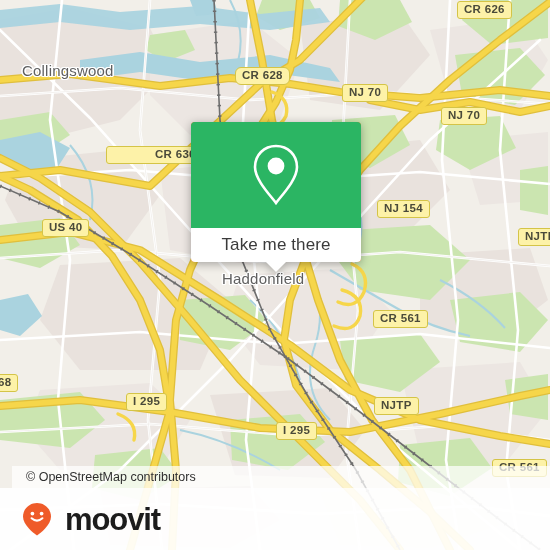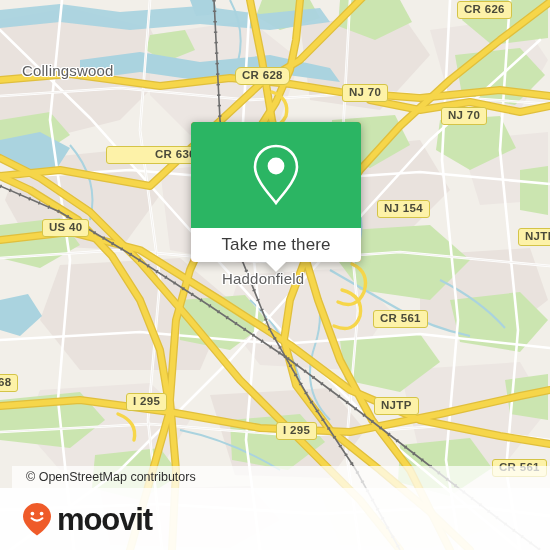--- a/index.html
+++ b/index.html
@@ -105,21 +105,21 @@
     display:flex;align-items:center;justify-content:space-between;
     padding:0 22px 0 22px;
     box-sizing:border-box;
   }
   .bb-title{
     color:#222;
     font-size:17.5px;
     letter-spacing:.1px;
     white-space:nowrap;
   }
-  .logo{display:flex;align-items:center;gap:5px;}
+  .logo{display:flex;align-items:center;gap:13px;}
   .logo-word{
     color:#1c1c1c;
     font-size:31px;
     font-weight:bold;
     letter-spacing:-1.1px;
     line-height:31px;
   }
 </style>
 </head>
 <body>

